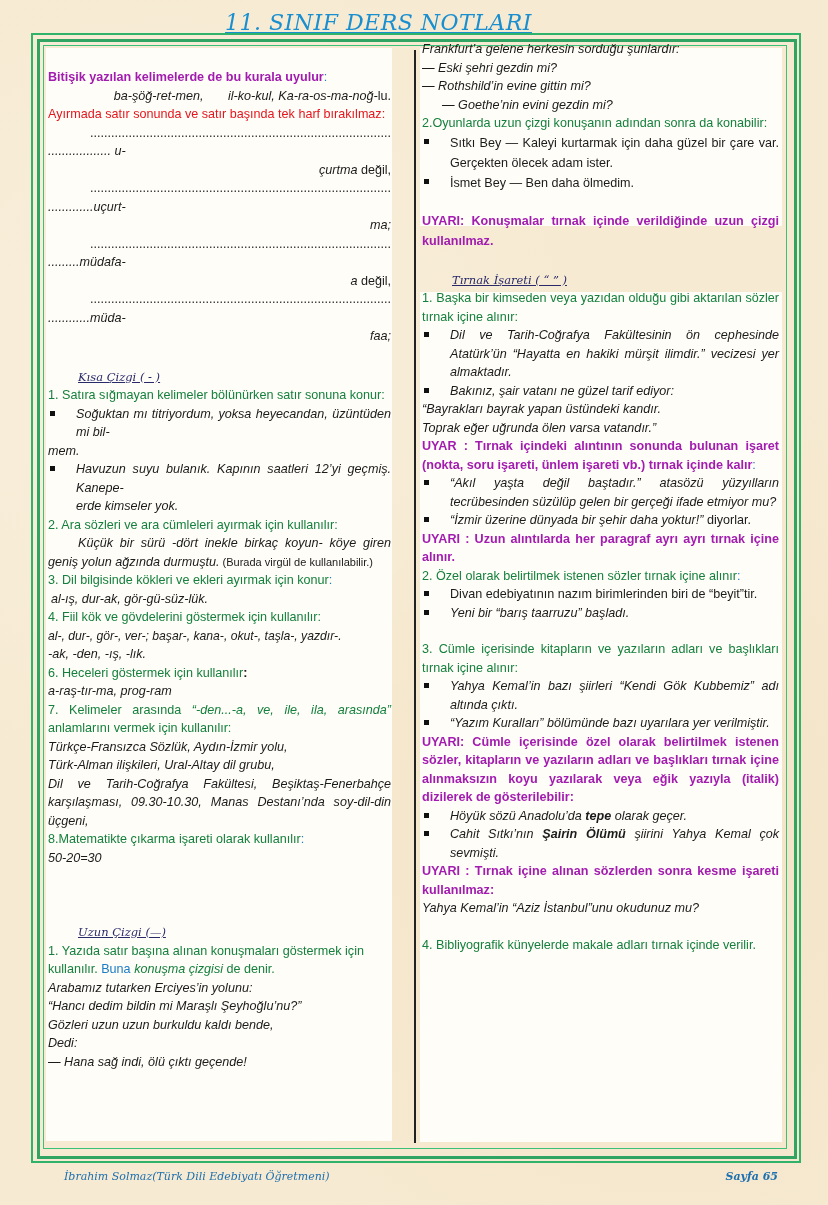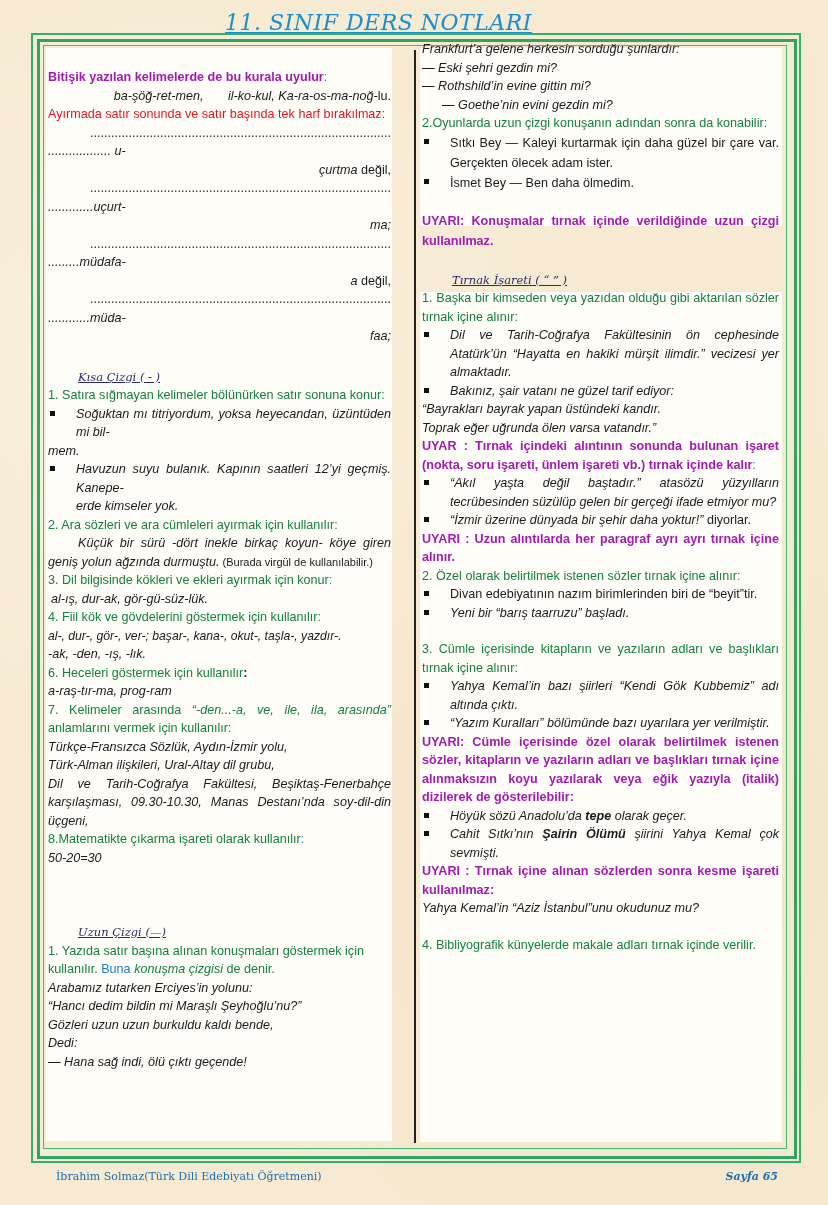--- a/index.html
+++ b/index.html
@@ -36,21 +36,21 @@
   .ind { padding-left:30px;text-align:right; }
   .sec {
     font-family:"DejaVu Serif", serif; font-style:italic; text-decoration:underline;
     color:#2a2a6a; font-size:11.5px; padding-left:30px; margin-top:8px;
   }
   .bul { position:relative; padding-left:28px; text-align:justify; }
   .bul::before { content:""; position:absolute; left:2px; top:6px; width:5px; height:5px; background:#111; }
   .dots { letter-spacing:0; overflow:hidden; white-space:nowrap; }
   .gap { height:18px; }
   .footer-left {
-    position:absolute; left:56px; top:1170px; font-family:"DejaVu Serif", serif; 
+    position:absolute; left:64px; top:1170px; font-family:"DejaVu Serif", serif; font-style:italic;
     color:#1c6fb0; font-size:11px;
   }
   .footer-right {
     position:absolute; right:50px; top:1170px; font-family:"DejaVu Serif", serif; font-style:italic;
     color:#1c6fb0; font-size:11px; font-weight:bold;
   }
 </style>
 </head>
 <body>
 

